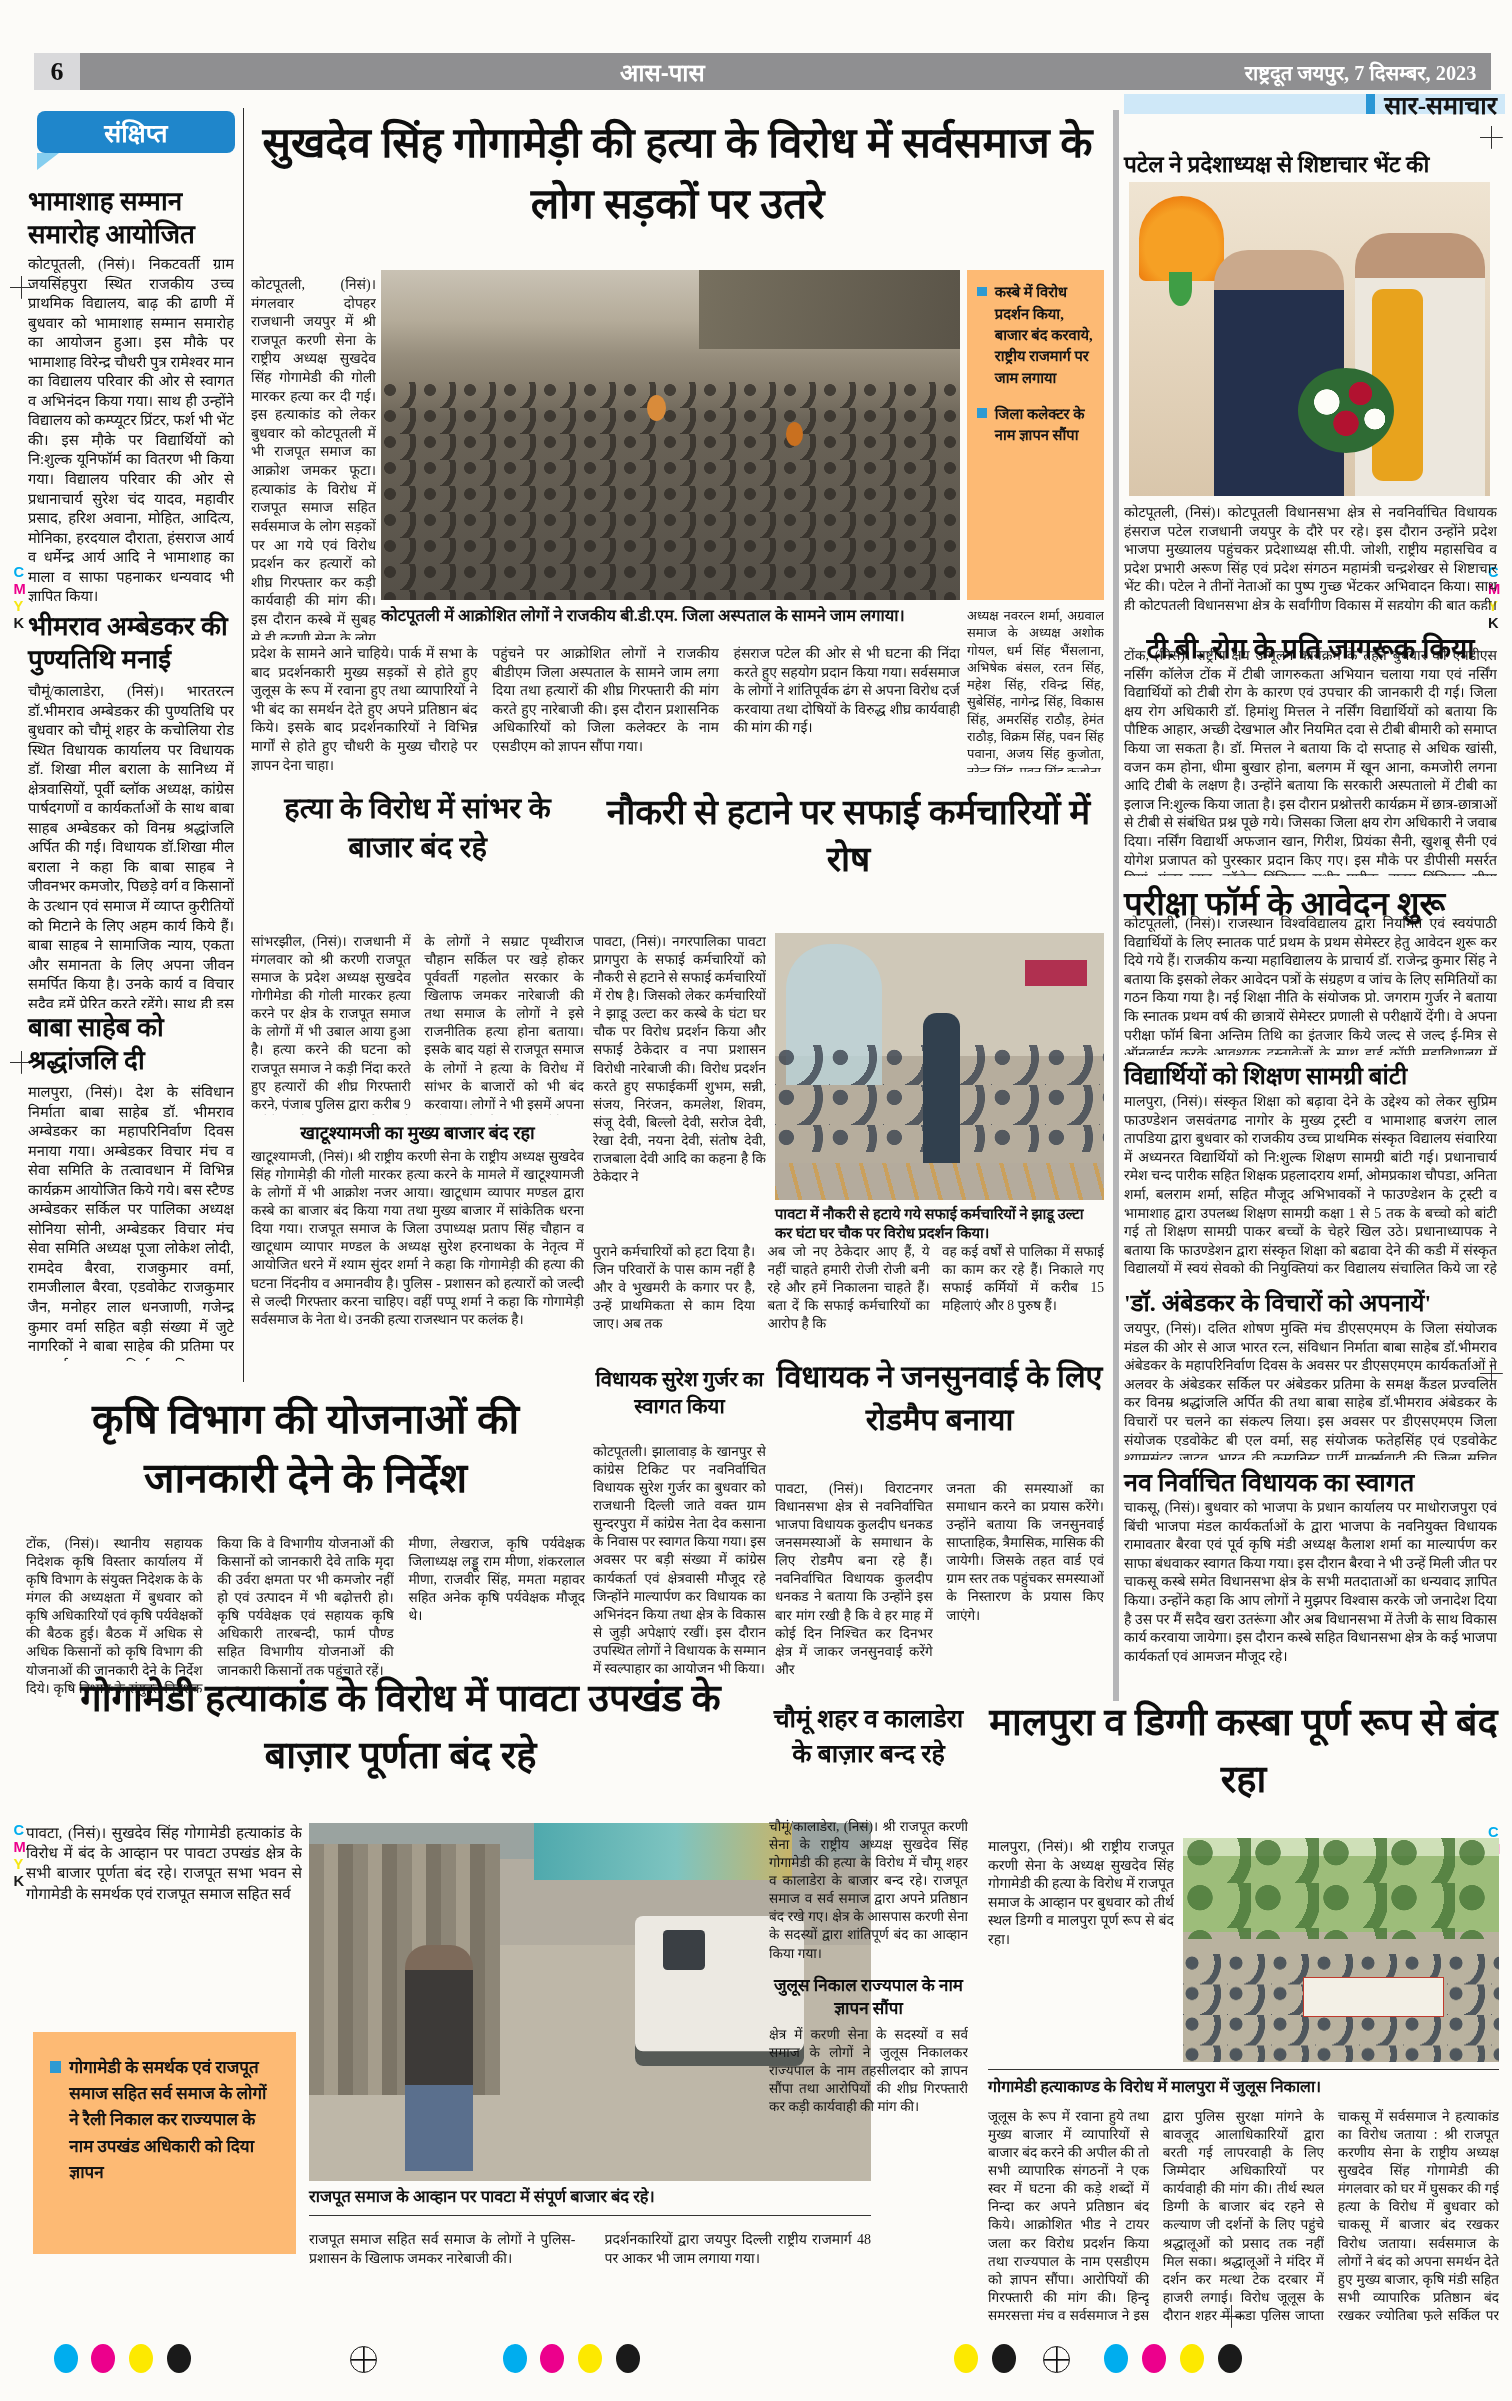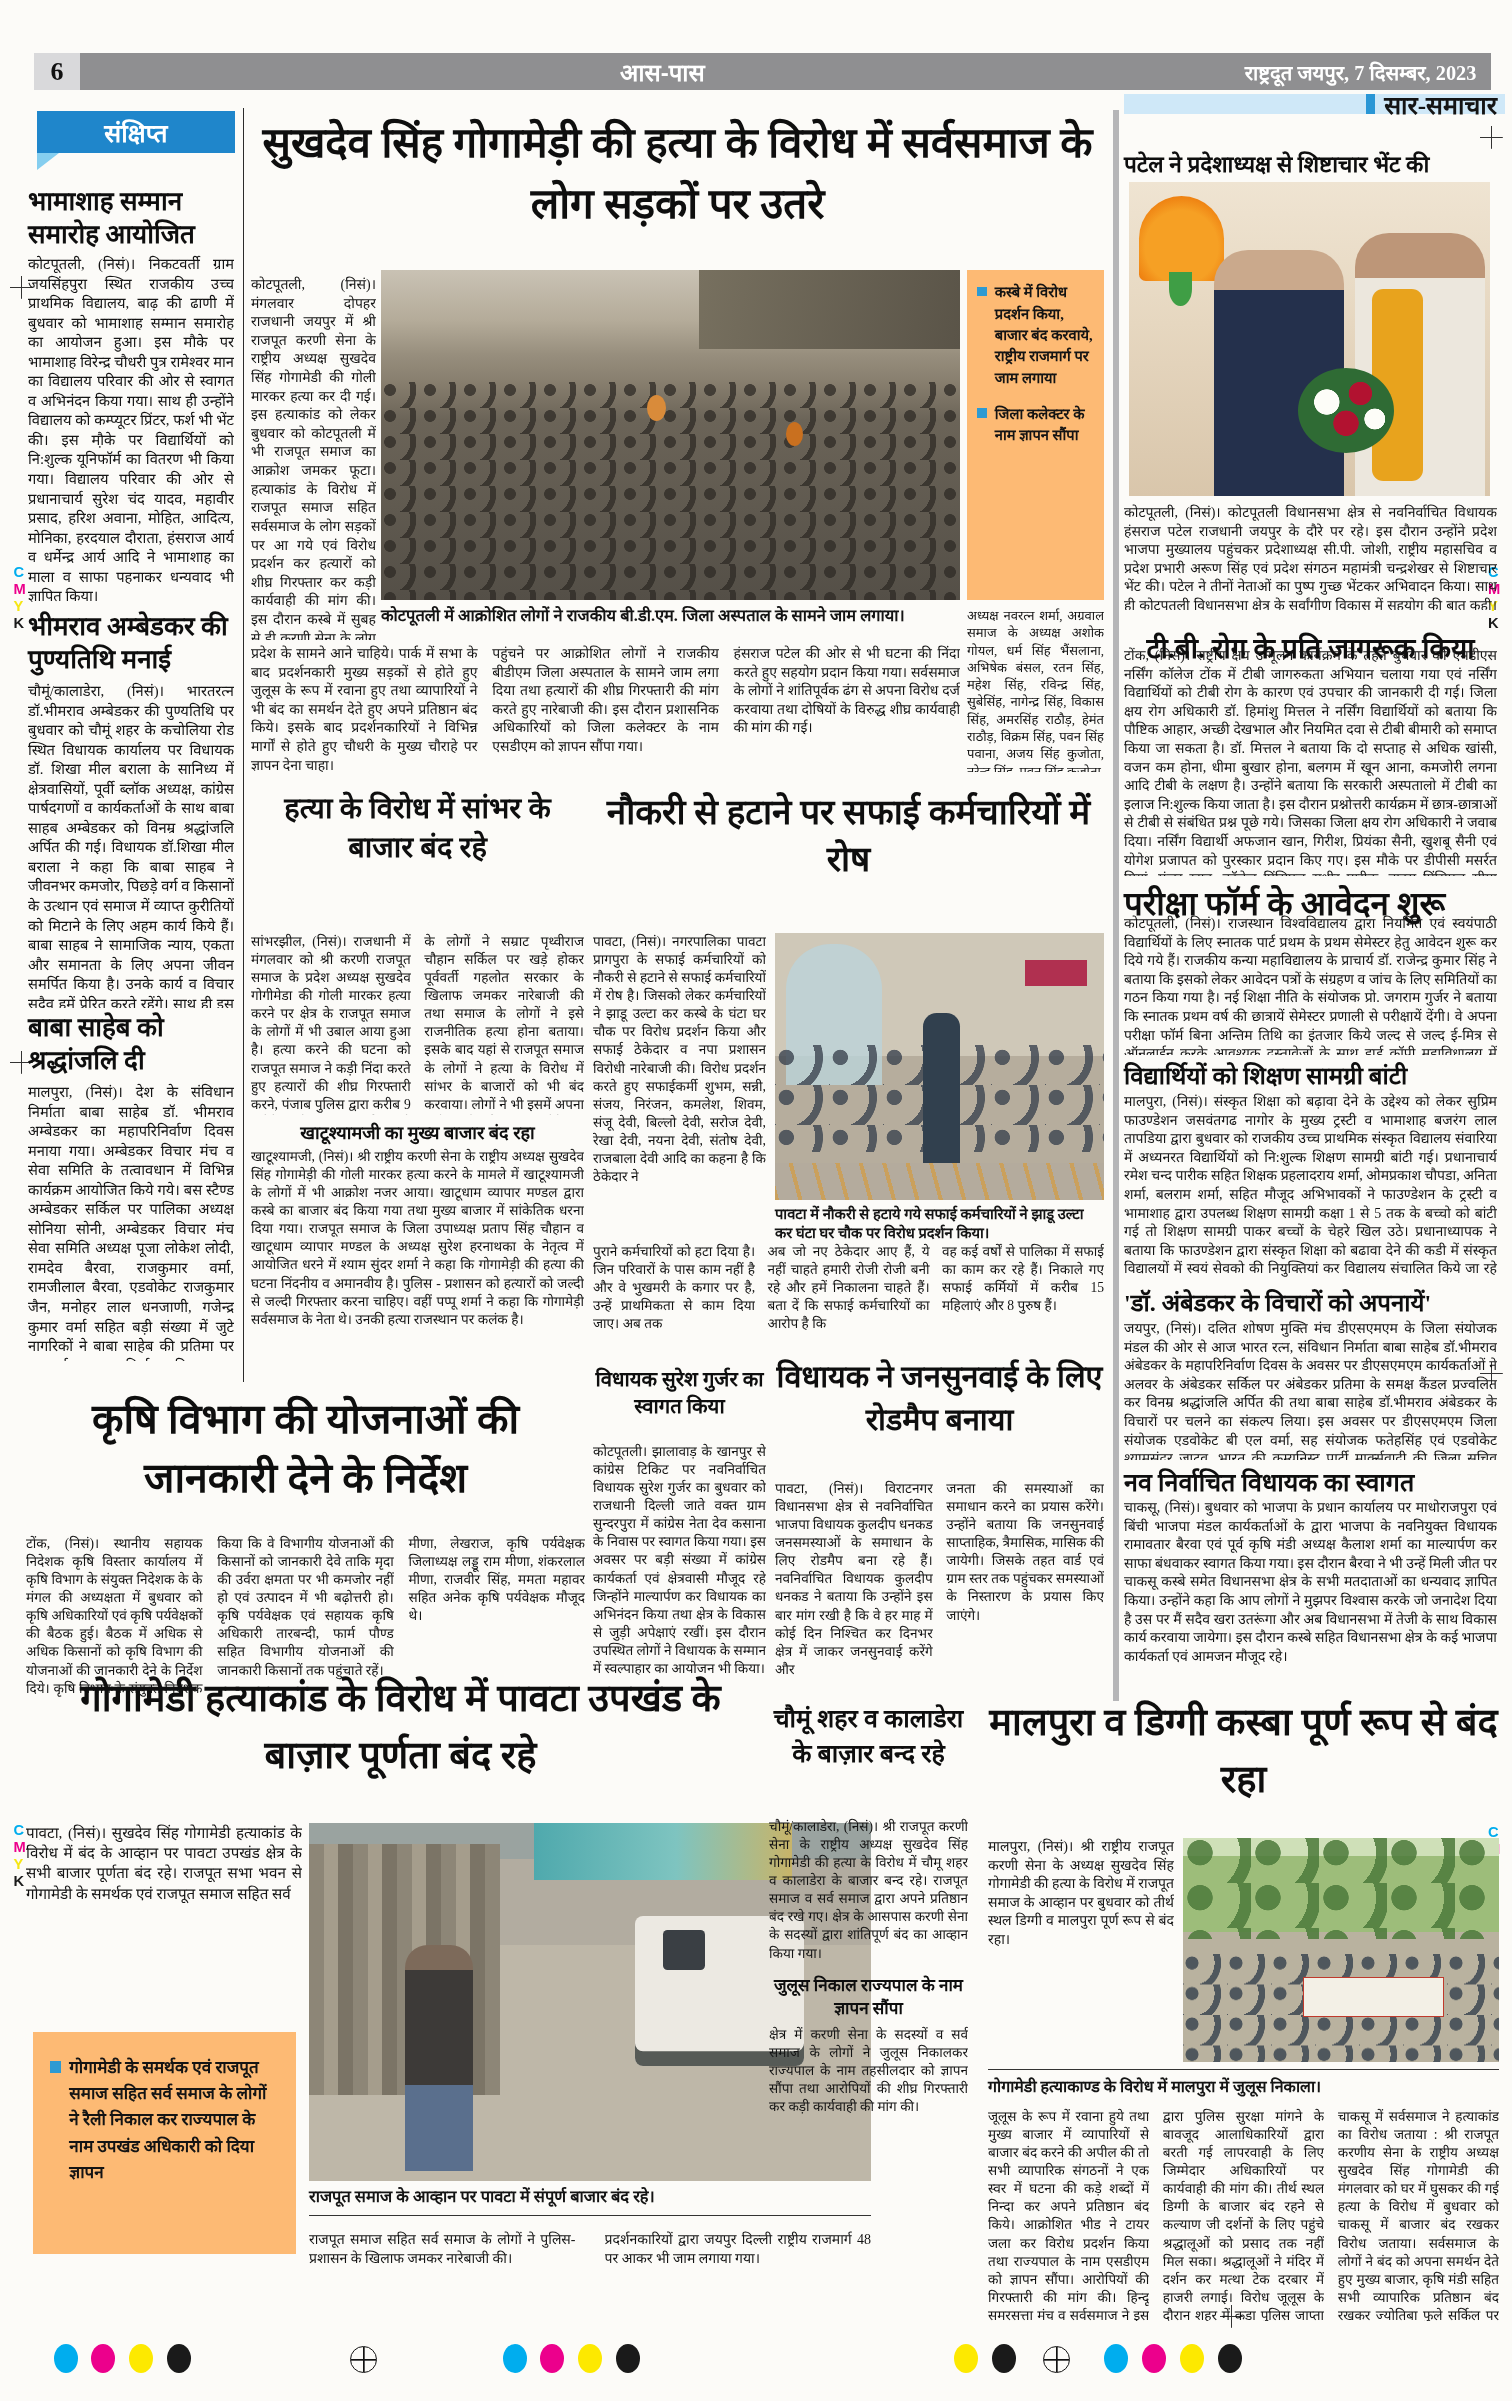--- a/index.html
+++ b/index.html
@@ -78,21 +78,21 @@
     <span style="color:#1a1a1a">K</span>
   </div>
   <div class="abs cmyk-stack" style="left:1488px;top:1825px;">
     <span style="color:#00adee">C</span>
     <span style="color:#ec008c">M</span>
     <span style="color:#f5e614">Y</span>
     <span style="color:#1a1a1a">K</span>
   </div>
 
   <div class="abs" style="left:37px;top:111px;width:198px;">
-    <div class="ribbon" style="height:42px;">संक्षिप्त</div>
+    <div class="ribbon" style="height:42px;border-radius:8px;">संक्षिप्त</div>
     <div class="ribbon-fold"></div>
   </div>
   <div class="abs rule-v" style="left:243px;top:108px;height:1274px;"></div>
 
   <div class="abs headline title-sm" style="left:28px;top:186px;width:206px;font-size:26px;text-align:left;">भामाशाह सम्मान समारोह आयोजित</div>
   <div class="abs body-txt just" style="left:28px;top:255px;width:206px;height:349px;font-size:14.7px;">कोटपूतली, (निसं)। निकटवर्ती ग्राम जयसिंहपुरा स्थित राजकीय उच्च प्राथमिक विद्यालय, बाढ़ की ढाणी में बुधवार को भामाशाह सम्मान समारोह का आयोजन हुआ। इस मौके पर भामाशाह विरेन्द्र चौधरी पुत्र रामेश्वर मान का विद्यालय परिवार की ओर से स्वागत व अभिनंदन किया गया। साथ ही उन्होंने विद्यालय को कम्प्यूटर प्रिंटर, फर्श भी भेंट की। इस मौ़के पर विद्यार्थियों को नि:शुल्क यूनिफॉर्म का वितरण भी किया गया। विद्यालय परिवार की ओर से प्रधानाचार्य सुरेश चंद यादव, महावीर प्रसाद, हरिश अवाना, मोहित, आदित्य, मोनिका, हरदयाल दौराता, हंसराज आर्य व धर्मेन्द्र आर्य आदि ने भामाशाह का माला व साफा पहनाकर धन्यवाद भी ज्ञापित किया।</div>
 
   <div class="abs headline title-sm" style="left:28px;top:611px;width:206px;font-size:26px;text-align:left;">भीमराव अम्बेडकर की पुण्यतिथि मनाई</div>
   <div class="abs body-txt just" style="left:28px;top:682px;width:206px;height:326px;font-size:14.7px;">चौमूं/कालाडेरा, (निसं)। भारतरत्न डॉ.भीमराव अम्बेडकर की पुण्यतिथि पर बुधवार को चौमूं शहर के कचोलिया रोड स्थित विधायक कार्यालय पर विधायक डॉ. शिखा मील बराला के सानिध्य में क्षेत्रवासियों, पूर्वी ब्लॉक अध्यक्ष, कांग्रेस पार्षदगणों व कार्यकर्ताओं के साथ बाबा साहब अम्बेडकर को विनम्र श्रद्धांजलि अर्पित की गई। विधायक डॉ.शिखा मील बराला ने कहा कि बाबा साहब ने जीवनभर कमजोर, पिछड़े वर्ग व किसानों के उत्थान एवं समाज में व्याप्त कुरीतियों को मिटाने के लिए अहम कार्य किये हैं। बाबा साहब ने सामाजिक न्याय, एकता और समानता के लिए अपना जीवन समर्पित किया है। उनके कार्य व विचार सदैव हमें प्रेरित करते रहेंगे। साथ ही इस अविस्मरणीय योगदान के लिए यह राष्ट्र सदैव कृतज्ञ रहेगा।</div>
 

